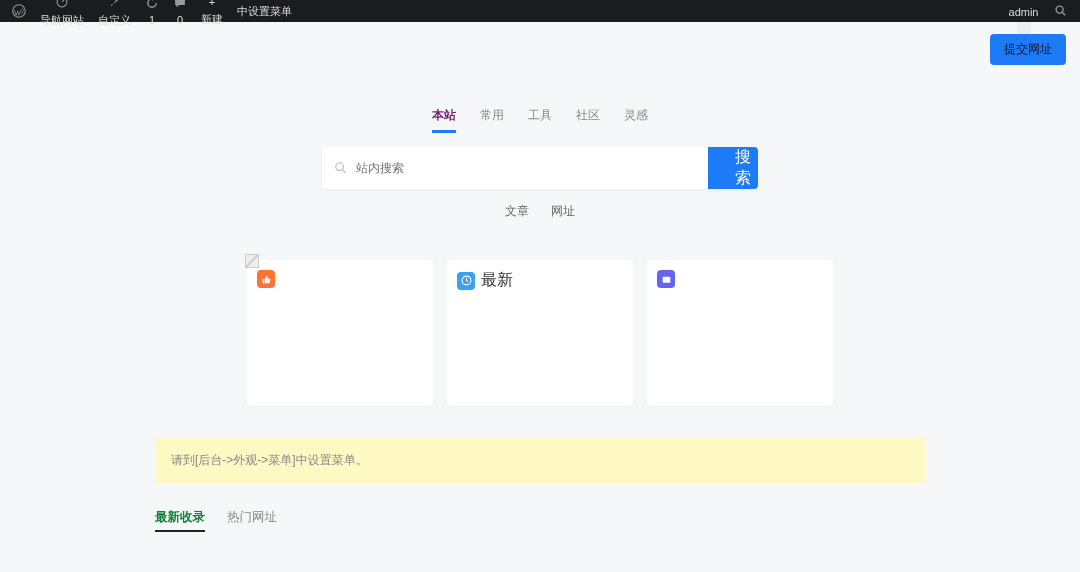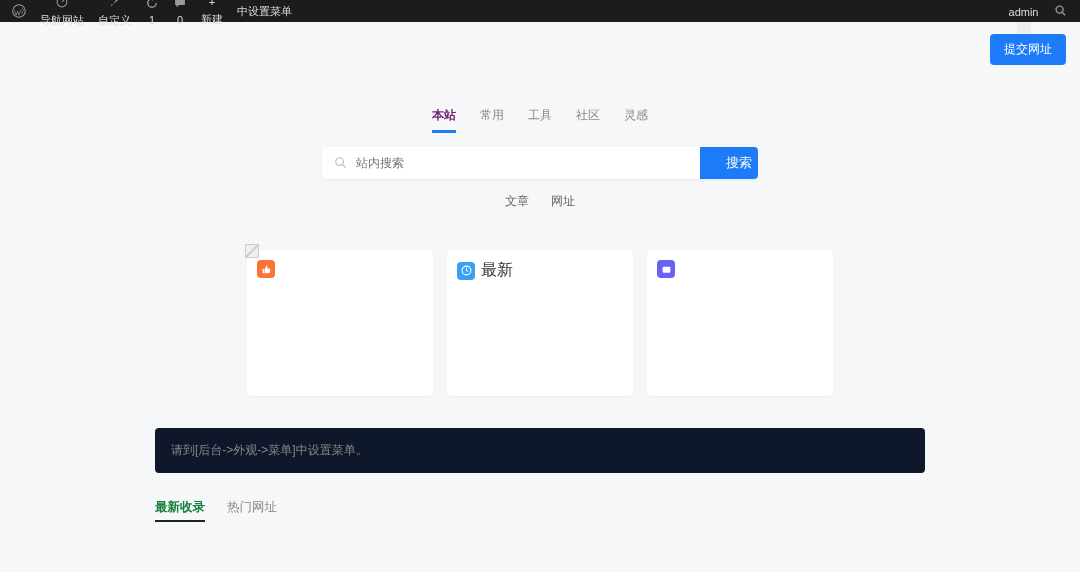--- a/index.html
+++ b/index.html
@@ -39,21 +39,21 @@
 }
 
 
 .top-actions {
   display: flex;
   justify-content: flex-end;
   padding: 12px 14px 0 0;
 }
 .btn-primary {
   background: #1d7bf7;
-  color: #ffffff;
+  color: #0f172a;
   border: none;
   padding: 7px 14px;
   border-radius: 4px;
   font-size: 12px;
   cursor: pointer;
 }
 
 
 .center-wrap {
   display: flex;
@@ -93,22 +93,22 @@
   border: none;
   outline: none;
   font-size: 12px;
   height: 32px;
   color: #333;
 }
 .search-btn {
   background: #1d7bf7;
   color: #fff;
   border: none;
-  width: 58px;
-  font-size: 13px;
+  width: 50px;
+  font-size: 16px;
   cursor: pointer;
   border-radius: 0 4px 4px 0;
   padding-left: 20px;
 }
 .sub-tabs {
   display: flex;
   gap: 22px;
   margin-top: 14px;
   font-size: 12px;
   color: #666;
@@ -161,21 +161,21 @@
   width: 14px;
   height: 14px;
   border: 1px solid #ccc;
   background: linear-gradient(135deg,#eee 0%,#eee 45%,#ccc 46%,#ccc 54%,#eee 55%);
 }
 
 
 .notice-band {
   width: 770px;
   margin: 32px auto 0;
-  background: #0f172a;
+  background: #fef9c3;
   border-radius: 4px;
   padding: 14px 16px;
   font-size: 12px;
   color: #888;
 }
 
 
 .section-tabs {
   width: 770px;
   margin: 26px auto 0;

